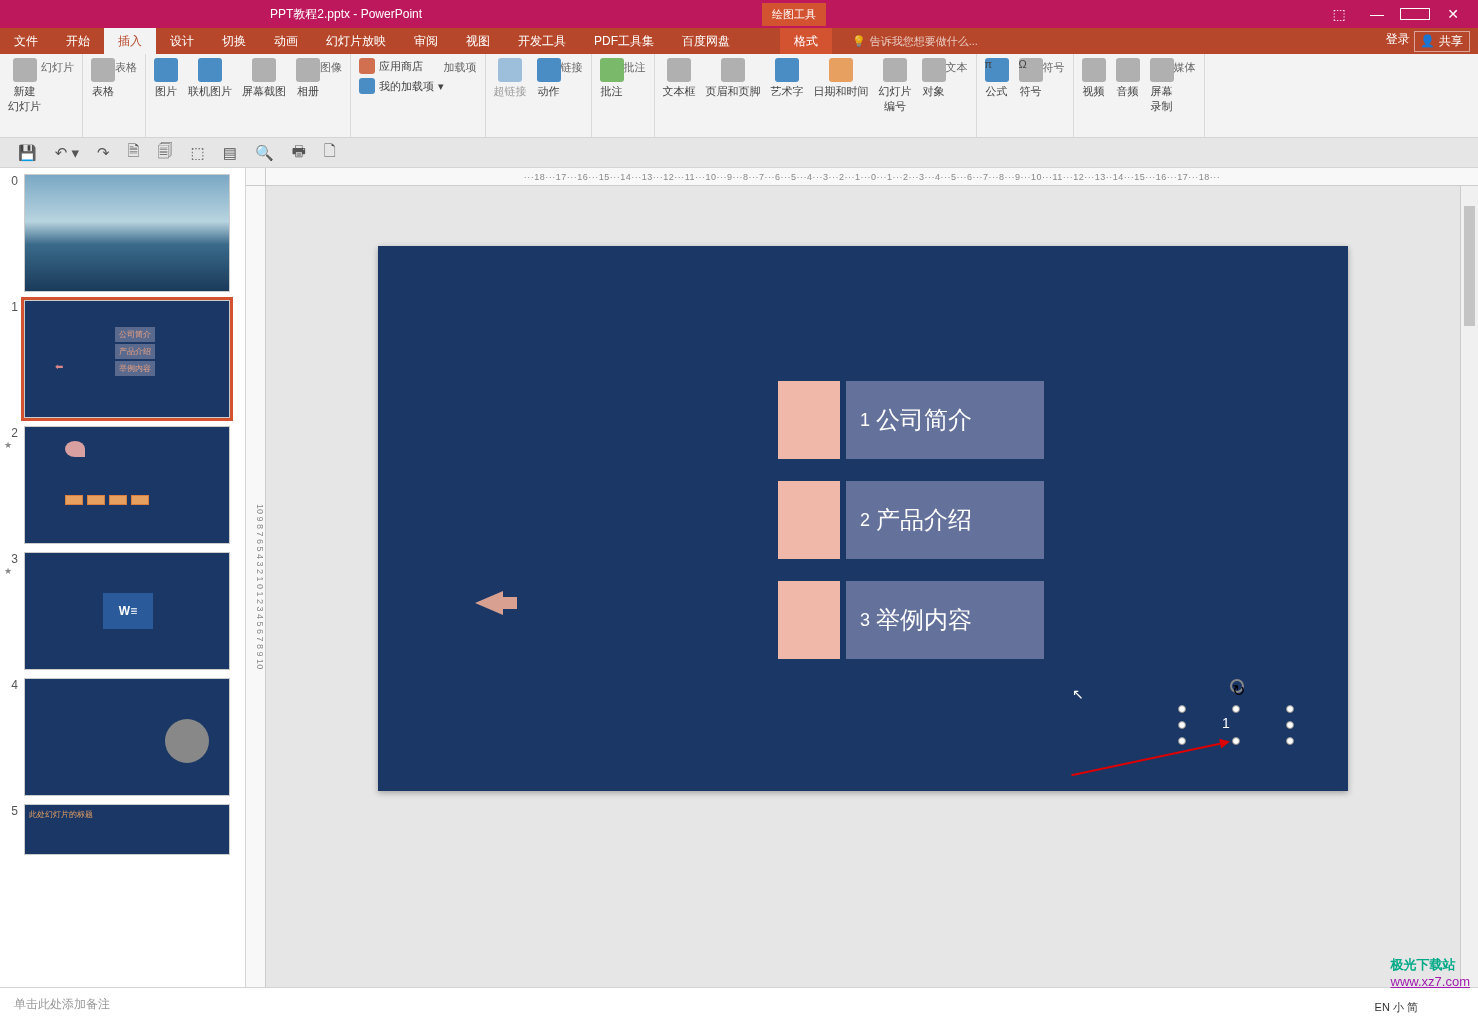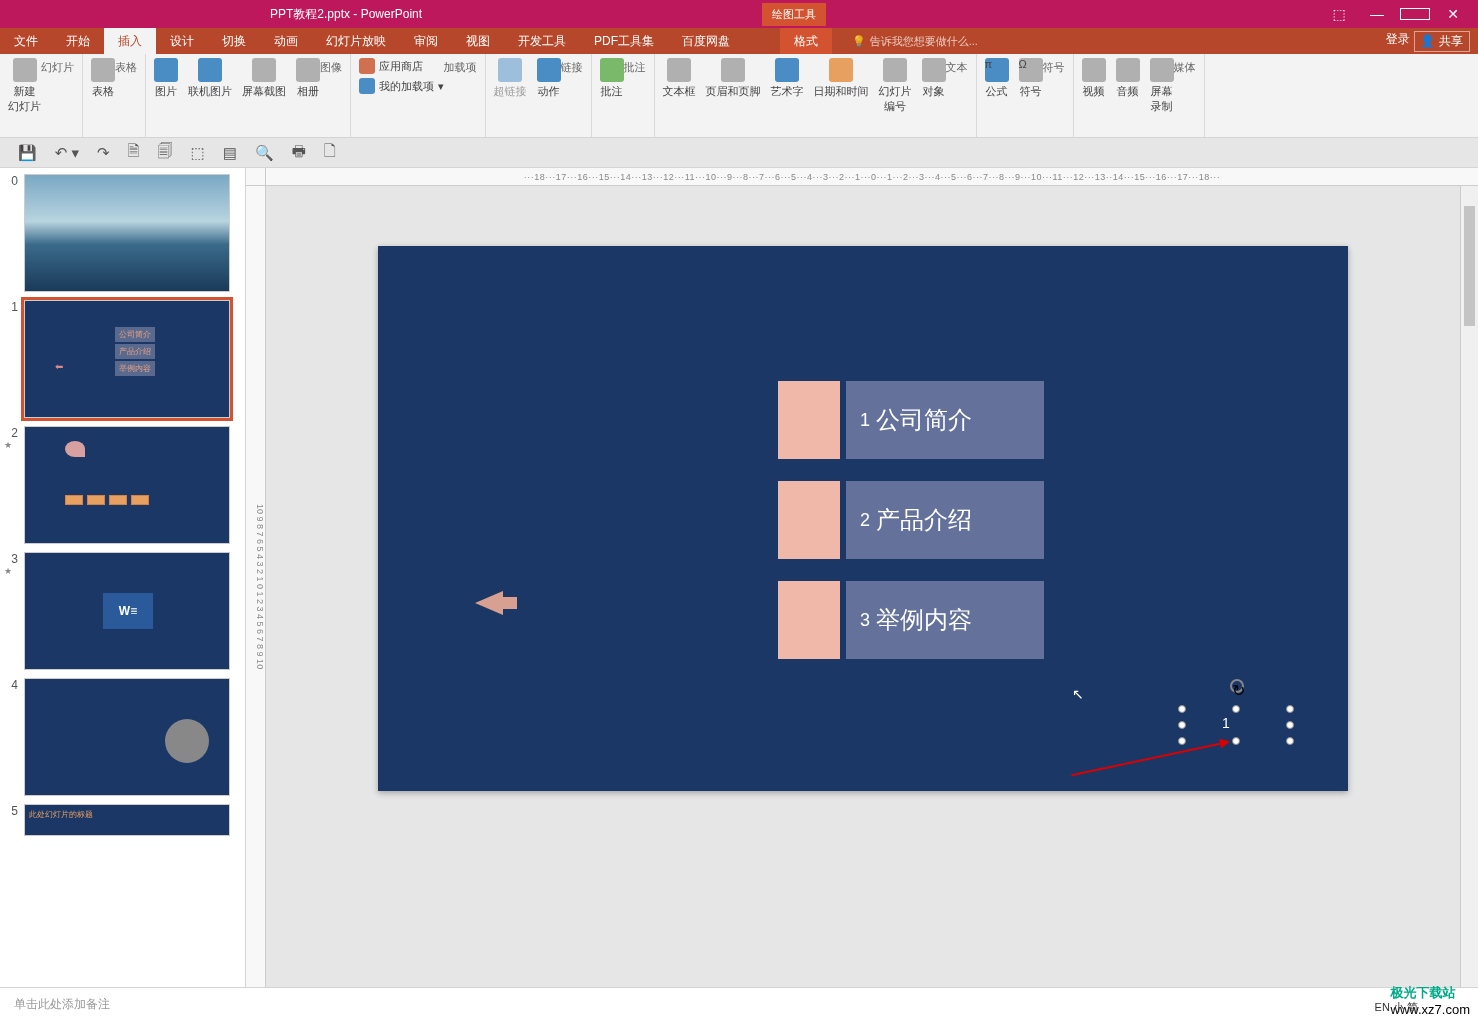--- a/index.html
+++ b/index.html
@@ -71,23 +71,23 @@
 .red-arrow::after { content: ""; position: absolute; right: -2px; top: -4px; border-left: 10px solid #d00; border-top: 5px solid transparent; border-bottom: 5px solid transparent; }
 
 .cursor-arrow { position: absolute; left: 694px; top: 440px; color: #fff; font-size: 14px; }
 
 .scrollbar-v { width: 18px; background: #f0f0f0; border-left: 1px solid #ccc; }
 .scrollbar-v .sb-thumb { background: #c4c4c4; height: 120px; margin: 20px 3px; }
 
 .notes-area { height: 34px; background: #fff; border-top: 1px solid #d4d4d4; padding: 8px 14px; font-size: 12px; color: #999; }
 
 
-.watermark { position: absolute; right: 8px; bottom: 4px; font-size: 13px; }
+.watermark { position: absolute; right: 8px; bottom: 32px; font-size: 13px; }
 .watermark .logo { color: #0a8; font-weight: bold; }
-.watermark .site { color: #000000; }
+.watermark .site { color: #a21caf; text-decoration: underline; }
 .ime-badge { position: absolute; right: 60px; bottom: 6px; font-size: 11px; color: #333; }
 
 
 .ico { display: inline-block; width: 24px; height: 24px; background: #ddd; border-radius: 3px; }
 .ico-blue { background: #4a8cc4; }
 .ico-orange { background: #e8a060; }
 .ico-green { background: #7ab86a; }
 .ico-grey { background: #b0b0b0; }
 .ico-red { background: #d07050; }
 
@@ -325,21 +325,21 @@
       </div>
     </div>
     <div class="thumb-wrap">
       <div class="thumb-num">4</div>
       <div class="thumb">
         <div class="thumb-face"></div>
       </div>
     </div>
     <div class="thumb-wrap">
       <div class="thumb-num">5</div>
-      <div class="thumb" style="height:32px">
+      <div class="thumb" style="height:51px">
         <div style="color:#e8a060;font-size:8px;padding:4px">此处幻灯片的标题</div>
       </div>
     </div>
   </div>
 
   <div class="editor-area">
     <div style="display:flex">
       <div style="width:20px;height:18px;background:#f8f8f8;border-right:1px solid #ccc;border-bottom:1px solid #ccc"></div>
       <div class="ruler-h" style="flex:1">···18···17···16···15···14···13···12···11···10···9···8···7···6···5···4···3···2···1···0···1···2···3···4···5···6···7···8···9···10···11···12···13··14···15···16···17···18···</div>
     </div>

